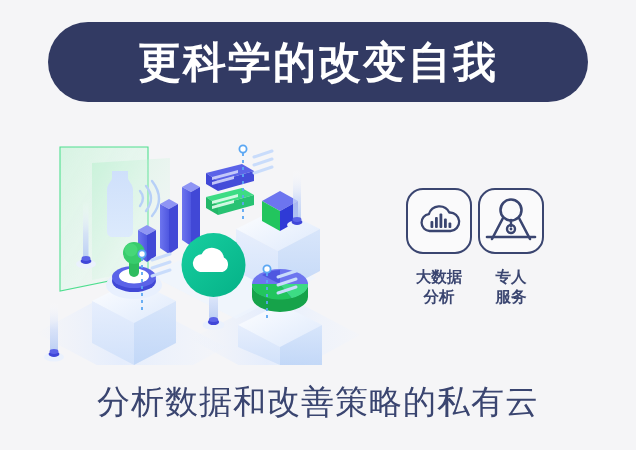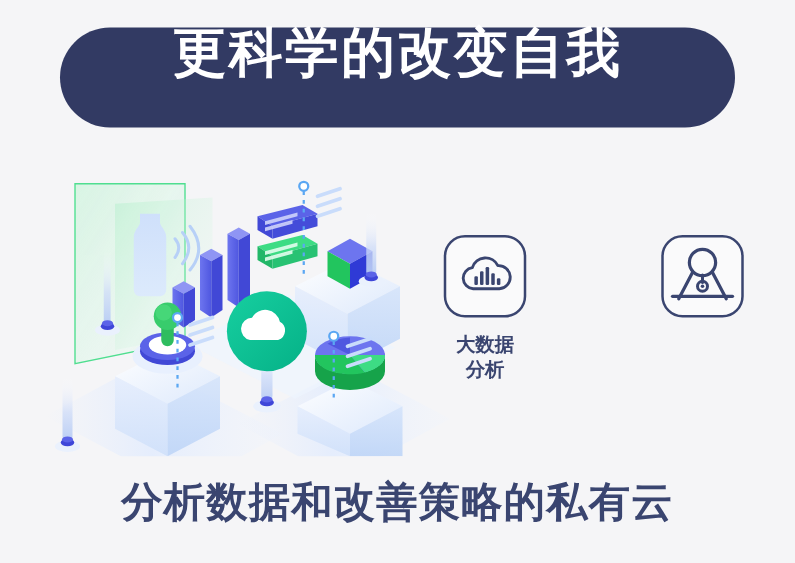--- a/index.html
+++ b/index.html
@@ -10,55 +10,55 @@
     overflow:hidden;
   }
   #root { position:relative; width:636px; height:450px; background:#f5f5f7; }
 
   
   .banner {
     position:absolute; left:48px; top:22px;
     width:540px; height:80px;
     background:#323a63;
     border-radius:40px;
-    display:flex; justify-content:center;
+    display:flex; align-items:center; justify-content:center;
   }
   .banner-text {
     color:#ffffff;
     font-size:43px;
     font-weight:bold;
     letter-spacing:2px;
     line-height:1;
     white-space:nowrap;
   }
 
   
   .tagline {
     position:absolute; left:0; top:385px;
     width:636px; text-align:center;
     color:#3a4570;
     font-size:33px;
-    font-weight:bold;
+    font-weight:normal;
     letter-spacing:1px;
     line-height:1;
     white-space:nowrap;
   }
 
   
   .stage {
     position:absolute; left:30px; top:125px;
     width:330px; height:240px;
   }
   .stage svg { display:block; }
 
   
   .features {
     position:absolute; left:352px; top:188px;
     width:246px; height:145px;
-    display:flex; justify-content:space-between;
+    display:flex; justify-content:center;
   }
   .feature { width:72px; display:flex; flex-direction:column; align-items:center; }
   .feature-icon {
     width:66px; height:66px;
     border:2.4px solid #3a4570;
     border-radius:17px;
     background:#fafafb;
     display:flex; align-items:center; justify-content:center;
     overflow:hidden;
   }
@@ -296,19 +296,21 @@
       <div class="feature-icon">
         <svg width="56" height="56" viewBox="0 0 56 56" xmlns="http://www.w3.org/2000/svg">
           <circle cx="28" cy="17" r="10.5" fill="none" stroke="#3a4570" stroke-width="2.6"></circle>
           <path d="M20,25 L9,46 M36,25 L47,46" fill="none" stroke="#3a4570" stroke-width="2.6" stroke-linecap="round"></path>
           <path d="M28,27 v6" fill="none" stroke="#3a4570" stroke-width="2.4" stroke-linecap="round"></path>
           <circle cx="28" cy="36" r="4" fill="none" stroke="#3a4570" stroke-width="2.4"></circle>
           <circle cx="28" cy="36" r="1.4" fill="#3a4570"></circle>
           <line x1="4" y1="44" x2="52" y2="44" stroke="#3a4570" stroke-width="2.6" stroke-linecap="round"></line>
         </svg>
       </div>
+      <div class="feature-label">专人
+服务</div>
     </div>
 
   </div>
 
   <div class="tagline">分析数据和改善策略的私有云</div>
 
 </div>
 
 </body></html>

